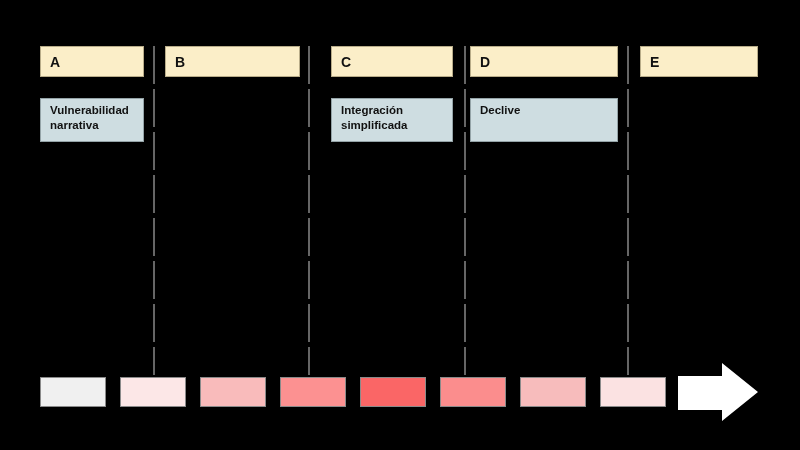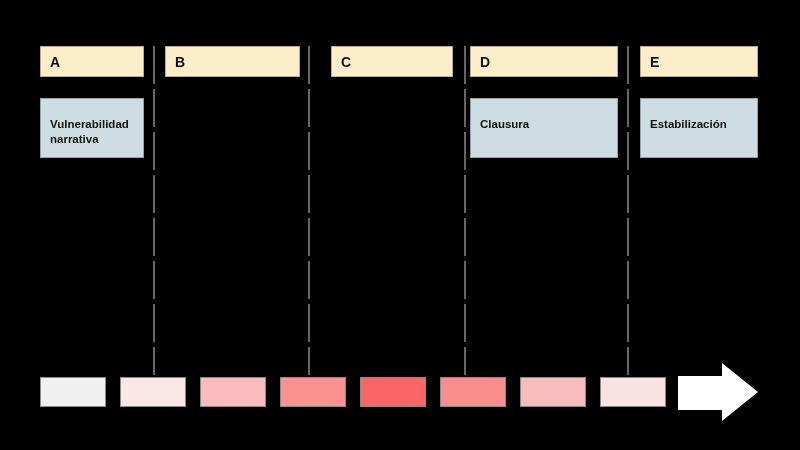--- a/index.html
+++ b/index.html
@@ -29,25 +29,25 @@
     padding-left: 9px;
     font-size: 14px;
     font-weight: bold;
     color: #111111;
   }
 
   
   .col-label {
     position: absolute;
     top: 98px;
-    height: 60px;
+    height: 44px;
     background: #CEDDE1;
     border: 1px solid rgba(40,55,60,0.35);
     box-sizing: border-box;
-    padding: 18px 4px 0 9px;
+    padding: 4px 4px 0 9px;
     font-size: 11.5px;
     font-weight: bold;
     line-height: 1.3;
     color: #111111;
   }
 
   
   .col-a { left: 40px;  width: 104px; }
   .col-b { left: 165px; width: 135px; }
   .col-c { left: 331px; width: 122px; }
@@ -109,33 +109,33 @@
     <span>Vulnerabilidad narrativa</span>
   </div>
 
   <div class="col-header col-b">
     <span>B</span>
   </div>
 
   <div class="col-header col-c">
     <span>C</span>
   </div>
+  <div class="col-label col-c">
+    <span>Integración simplificada</span>
+  </div>
 
   <div class="col-header col-d">
     <span>D</span>
   </div>
   <div class="col-label col-d">
-    <span>Clausura</span>
+    <span>Declive</span>
   </div>
 
   <div class="col-header col-e">
     <span>E</span>
-  </div>
-  <div class="col-label col-e">
-    <span>Estabilización</span>
   </div>
 
   <div class="dash-line dash-1"></div>
   <div class="dash-line dash-2"></div>
   <div class="dash-line dash-3"></div>
   <div class="dash-line dash-4"></div>
 
   <div class="strip-box sb-1" style="background: rgb(240, 240, 240);"></div>
   <div class="strip-box sb-2" style="background: rgb(252, 231, 231);"></div>
   <div class="strip-box sb-3" style="background: rgb(249, 187, 187);"></div>

